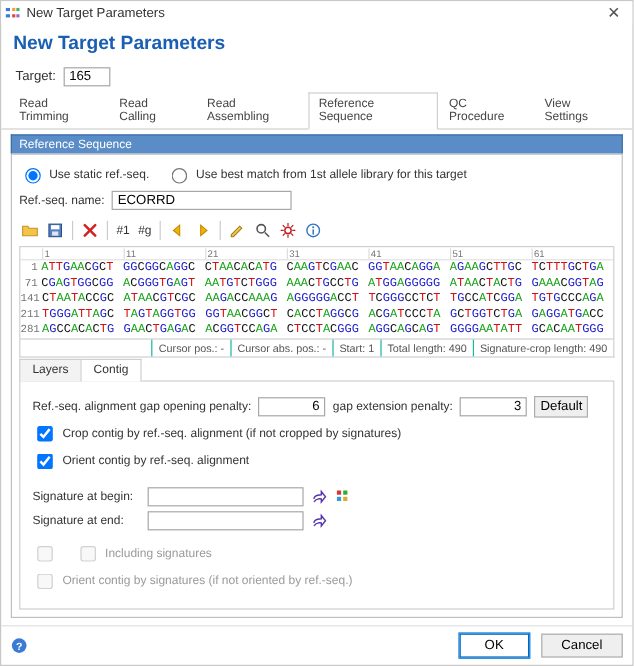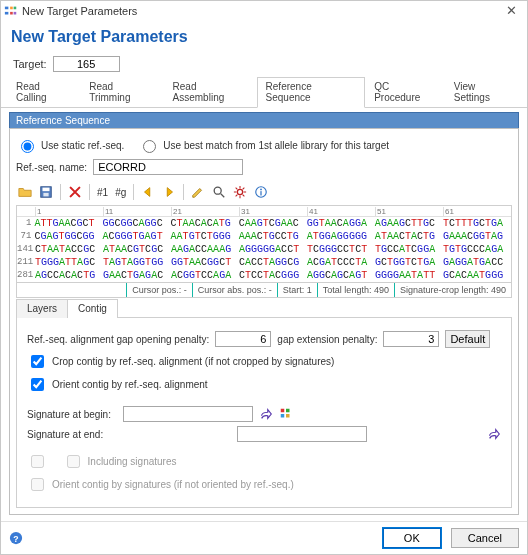--- a/index.html
+++ b/index.html
@@ -20,21 +20,21 @@
     font-size:11px;
   }
   .titlebar .left{display:flex;align-items:center;gap:4px;}
   .titlebar .app-icon{width:14px;height:14px;display:inline-block;}
   .titlebar .close{font-family:Arial;font-size:13px;color:#555;padding:0 4px;cursor:pointer;}
   .hdr {
     color:#1a5fb4; font-size:16px; font-weight:600;
     padding:8px 10px 4px 10px;
   }
   .toprow {padding:6px 10px 4px 12px;display:flex;align-items:center;gap:6px;}
-  .toprow input{border:1px solid #a7a7a7;padding:1px 4px;font-size:11px;width:67px;text-align:center;}
+  .toprow input{border:1px solid #a7a7a7;padding:1px 4px;font-size:11px;width:39px;}
   .tabs1 {
     display:flex; border-bottom:1px solid #cfcfcf; padding:0 6px; gap:0;
     font-size:10px;
   }
   .tab1 {padding:3px 8px 4px 8px;border:1px solid transparent;border-bottom:none;position:relative;top:1px;cursor:pointer;color:#444;}
   .tab1.active{border:1px solid #cfcfcf;border-bottom:1px solid #fff;background:#fff;}
   .panel {
     margin:4px 8px 0 8px;
     flex:1; display:flex; flex-direction:column;
     min-height:0;
@@ -108,22 +108,22 @@
 </div>
 
 <div class="hdr">New Target Parameters</div>
 
 <div class="toprow">
   <span>Target:</span>
   <input type="text" value="165" style="">
 </div>
 
 <div class="tabs1" id="topTabs">
+    <div class="tab1">Read Trimming</div>
     <div class="tab1">Read Calling</div>
-    <div class="tab1">Read Trimming</div>
     <div class="tab1">Read Assembling</div>
     <div class="tab1 active">Reference Sequence</div>
     <div class="tab1">QC Procedure</div>
     <div class="tab1">View Settings</div>
   </div>
 
 <div class="panel">
   <div class="panel-title">Reference Sequence</div>
   <div class="panel-body">
     <div class="optrow">
@@ -254,21 +254,21 @@
         <span class="mini-icon"><svg viewBox="0 0 16 16">
               <path d="M3 10c0-4 7-4 7-4V3l4 5-4 5V10s-5-1-7 3" fill="none" stroke="#5533aa" stroke-width="1.3"></path>
             </svg></span>
         <span class="mini-icon"><svg viewBox="0 0 16 16">
               <rect x="2" y="2" width="4" height="4" fill="#d33"></rect>
               <rect x="8" y="2" width="4" height="4" fill="#3a3"></rect>
               <rect x="2" y="8" width="4" height="4" fill="#39d"></rect>
               <rect x="8" y="8" width="4" height="4" fill="#da3"></rect>
             </svg></span>
       </div>
-      <div class="frow sig" style="margin-bottom:10px;justify-content:space-between;">
+      <div class="frow sig" style="margin-bottom:10px;">
         <span style="width:90px;">Signature at end:</span>
         <input type="text" style="">
         <span class="mini-icon"><svg viewBox="0 0 16 16">
               <path d="M3 10c0-4 7-4 7-4V3l4 5-4 5V10s-5-1-7 3" fill="none" stroke="#5533aa" stroke-width="1.3"></path>
             </svg></span>
       </div>
 
       <div class="chk disabled"><input type="checkbox" disabled="" style="">&nbsp;&nbsp;<input type="checkbox" disabled="" style=""><span>Including signatures</span></div>
       <div class="chk disabled">
           <input type="checkbox" disabled="" style="">

